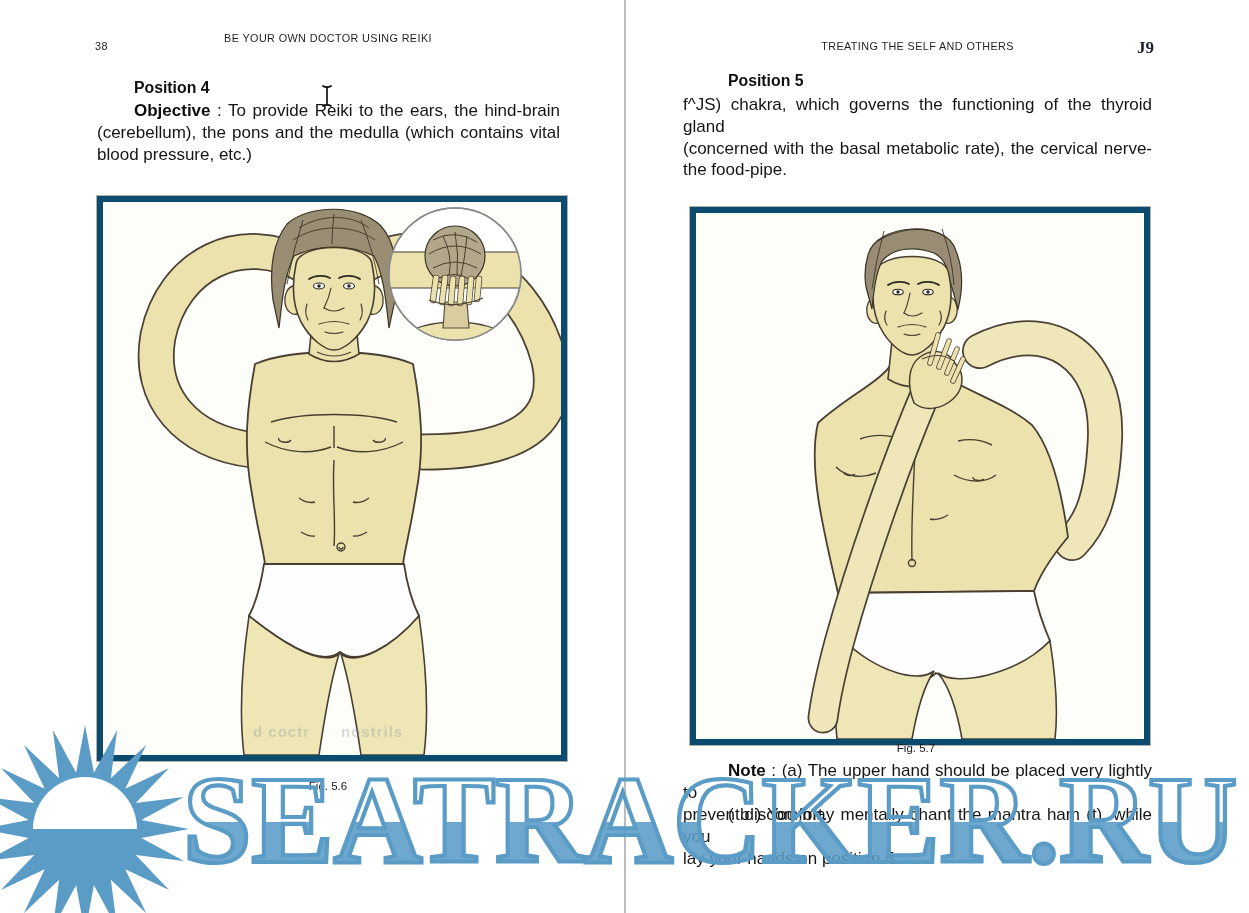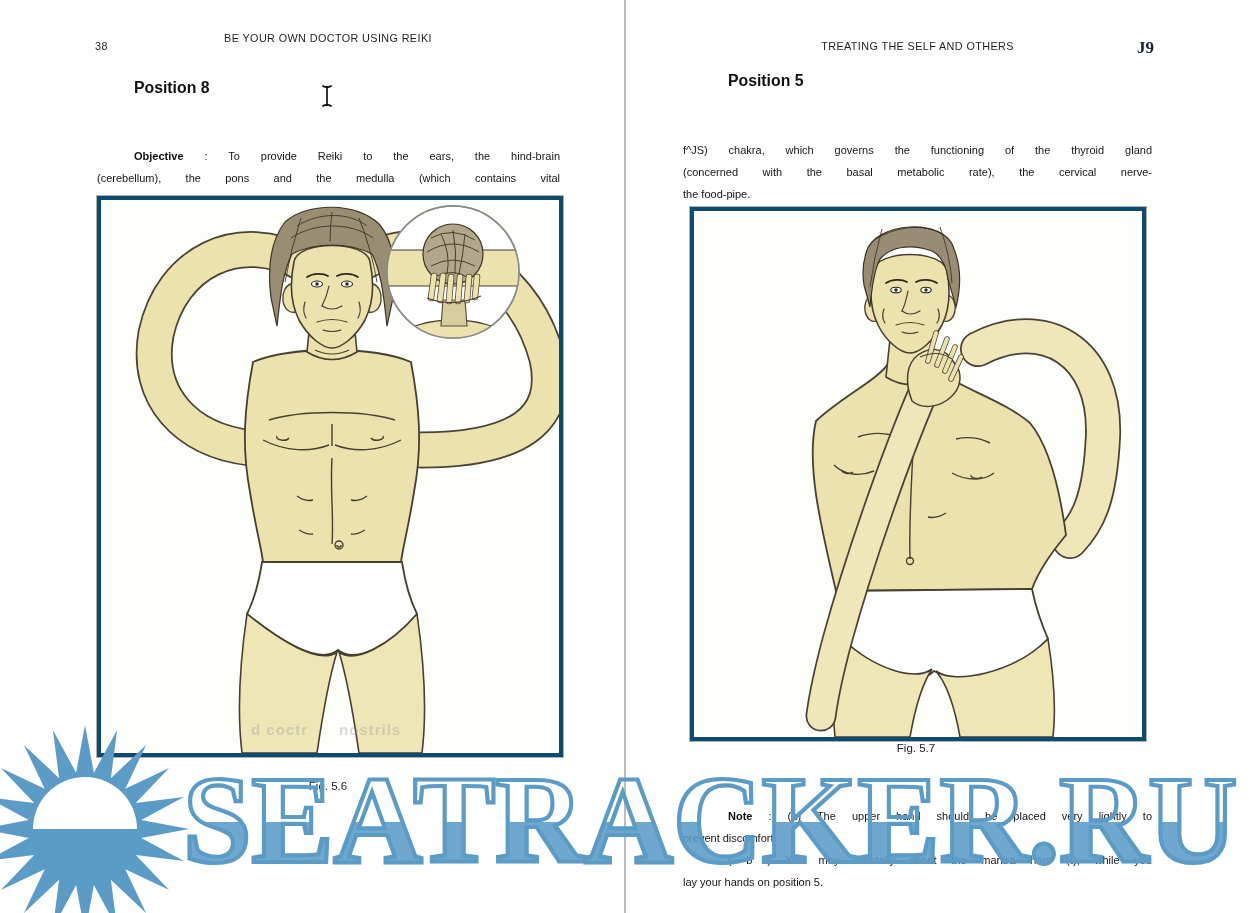--- a/index.html
+++ b/index.html
@@ -4,43 +4,43 @@
 <style>
   html,body{margin:0;padding:0;}
   body{width:1249px;height:913px;position:relative;background:#ffffff;overflow:hidden;
        font-family:"Liberation Sans",sans-serif;color:#161616;}
   .abs{position:absolute;}
   .gutter{left:624px;top:0;width:2px;height:913px;background:#bcbcbc;}
   .hdr{font-size:10.8px;letter-spacing:.4px;color:#1f1f1f;white-space:nowrap;}
   .hdr-center{text-align:center;}
   .pagenum-right{font-family:"Liberation Serif",serif;font-weight:bold;font-size:17px;color:#1b2330;}
   .sect{font-size:15.8px;font-weight:bold;color:#101010;}
-  .para{font-size:11px;line-height:21.8px;color:#151515;margin-top:46px;}
+  .para{font-size:17px;line-height:21.8px;color:#151515;}
   .jline{text-align:justify;text-align-last:justify;white-space:normal;}
   .jline.last{text-align:last;text-align-last:auto;}
   .ind37{display:inline-block;width:37px;}
   .ind45{display:inline-block;width:45px;}
   b{color:#0e0e0e;}
-  .figbox{background:#fdfdfa;border:4px solid #0c4a6e;box-shadow:0 0 0 1px #b0b0b0;}
+  .figbox{background:#fdfdfa;border:6px solid #0c4a6e;box-shadow:0 0 0 1px #b0b0b0;}
   .caption{font-size:11.5px;color:#1a1a1a;text-align:center;}
   .ghost{position:absolute;left:150px;top:521px;width:220px;font-size:15px;font-weight:bold;
          color:#8d949c;opacity:.33;filter:blur(.6px);letter-spacing:1px;white-space:pre;}
   svg{display:block;}
   .wm{left:0;top:0;width:1249px;height:913px;z-index:30;pointer-events:none;}
   .cursor{left:320px;top:84px;z-index:40;}
 </style>
 </head>
 <body>
 
 <div class="abs gutter"></div>
 
 <div class="abs hdr" style="left:95px;top:40px;">38</div>
 <div class="abs hdr hdr-center" style="left:97px;top:32px;width:462px;">BE YOUR OWN DOCTOR USING REIKI</div>
 
-<div class="abs sect" style="left:134px;top:79px;">Position 8</div>
+<div class="abs sect" style="left:134px;top:79px;">Position 4</div>
 
 <div class="abs para" style="left:97px;top:100px;width:463px;">
   <div class="jline"><span class="ind37"></span><b>Objective</b><span> : To provide Reiki to the ears, the hind-brain</span></div>
   <div class="jline">(cerebellum), the pons and the medulla (which contains vital</div>
   <div class="jline last">blood pressure, etc.)</div>
 </div>
 
 <div class="abs figbox" style="left:97px;top:196px;width:458px;height:553px;">
   <svg width="458" height="553" viewBox="0 0 458 553">
 

